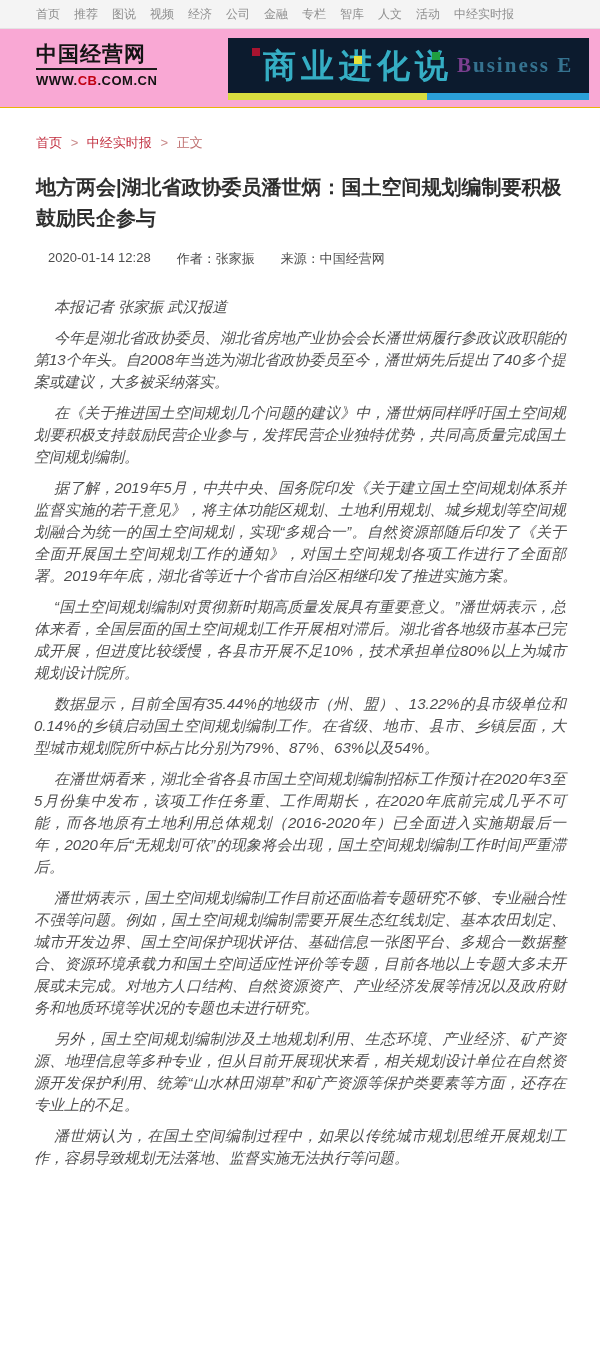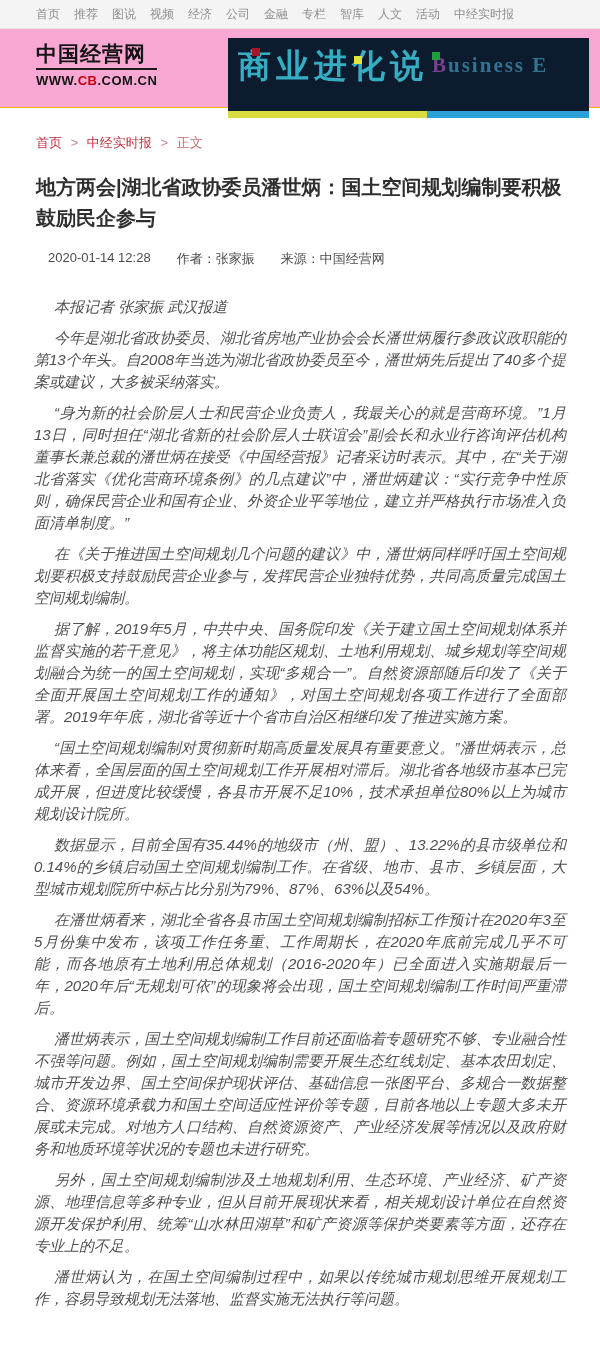--- a/index.html
+++ b/index.html
@@ -47,24 +47,25 @@
     color:#141414;
     letter-spacing:0.5px;
   }
   .site-url .cb { color:#c00010; }
 
   .banner {
     position:absolute;
     left:228px;
     right:11px;
     top:9px;
-    height:80px;
+    height:62px;
     background:#0c1b2e;
     overflow:hidden;
     cursor:pointer;
+    padding-left:25px;
   }
   .banner-inner {
     display:flex;
     align-items:center;
     height:55px;
     padding-left:10px;
     white-space:nowrap;
   }
   .banner-cn {
     font-size:33px;
@@ -177,21 +178,20 @@
 
 <div class="article-meta">
   <span>2020-01-14 12:28</span>
   <span>作者：张家振</span>
   <span>来源：中国经营网</span>
 </div>
 
 <div class="article-body">
   <p>本报记者 张家振 武汉报道</p>
   <p>今年是湖北省政协委员、湖北省房地产业协会会长潘世炳履行参政议政职能的第13个年头。自2008年当选为湖北省政协委员至今，潘世炳先后提出了40多个提案或建议，大多被采纳落实。</p>
-  <p>“身为新的社会阶层人士和民营企业负责人，我最关心的就是营商环境。”1月13日，同时担任“湖北省新的社会阶层人士联谊会”副会长和永业行咨询评估机构董事长兼总裁的潘世炳在接受《中国经营报》记者采访时表示。其中，在“关于湖北省落实《优化营商环境条例》的几点建议”中，潘世炳建议：“实行竞争中性原则，确保民营企业和国有企业、外资企业平等地位，建立并严格执行市场准入负面清单制度。”</p>
   <p>在《关于推进国土空间规划几个问题的建议》中，潘世炳同样呼吁国土空间规划要积极支持鼓励民营企业参与，发挥民营企业独特优势，共同高质量完成国土空间规划编制。</p>
   <p>据了解，2019年5月，中共中央、国务院印发《关于建立国土空间规划体系并监督实施的若干意见》，将主体功能区规划、土地利用规划、城乡规划等空间规划融合为统一的国土空间规划，实现“多规合一”。自然资源部随后印发了《关于全面开展国土空间规划工作的通知》，对国土空间规划各项工作进行了全面部署。2019年年底，湖北省等近十个省市自治区相继印发了推进实施方案。</p>
   <p>“国土空间规划编制对贯彻新时期高质量发展具有重要意义。”潘世炳表示，总体来看，全国层面的国土空间规划工作开展相对滞后。湖北省各地级市基本已完成开展，但进度比较缓慢，各县市开展不足10%，技术承担单位80%以上为城市规划设计院所。</p>
   <p>数据显示，目前全国有35.44%的地级市（州、盟）、13.22%的县市级单位和0.14%的乡镇启动国土空间规划编制工作。在省级、地市、县市、乡镇层面，大型城市规划院所中标占比分别为79%、87%、63%以及54%。</p>
   <p>在潘世炳看来，湖北全省各县市国土空间规划编制招标工作预计在2020年3至5月份集中发布，该项工作任务重、工作周期长，在2020年底前完成几乎不可能，而各地原有土地利用总体规划（2016-2020年）已全面进入实施期最后一年，2020年后“无规划可依”的现象将会出现，国土空间规划编制工作时间严重滞后。</p>
   <p>潘世炳表示，国土空间规划编制工作目前还面临着专题研究不够、专业融合性不强等问题。例如，国土空间规划编制需要开展生态红线划定、基本农田划定、城市开发边界、国土空间保护现状评估、基础信息一张图平台、多规合一数据整合、资源环境承载力和国土空间适应性评价等专题，目前各地以上专题大多未开展或未完成。对地方人口结构、自然资源资产、产业经济发展等情况以及政府财务和地质环境等状况的专题也未进行研究。</p>
   <p>另外，国土空间规划编制涉及土地规划利用、生态环境、产业经济、矿产资源、地理信息等多种专业，但从目前开展现状来看，相关规划设计单位在自然资源开发保护利用、统筹“山水林田湖草”和矿产资源等保护类要素等方面，还存在专业上的不足。</p>
   <p>潘世炳认为，在国土空间编制过程中，如果以传统城市规划思维开展规划工作，容易导致规划无法落地、监督实施无法执行等问题。</p>
 
 </div>

